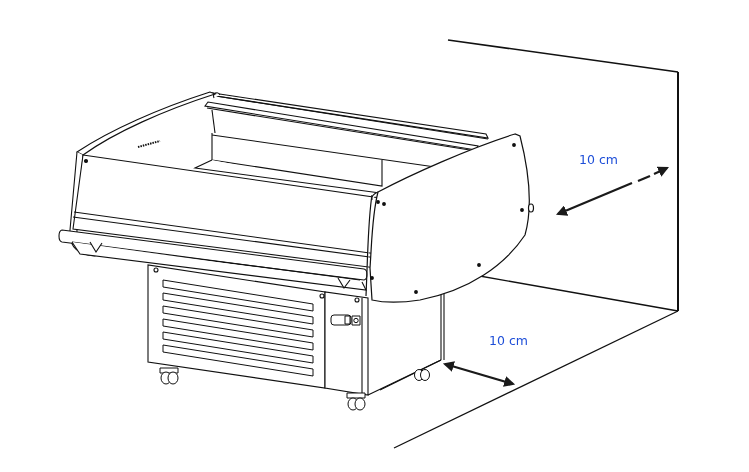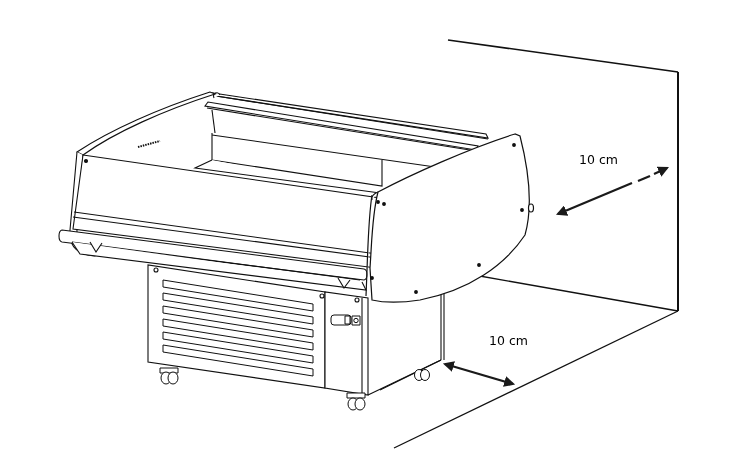--- a/index.html
+++ b/index.html
@@ -1,18 +1,18 @@
 <!DOCTYPE html>
 <html><head>
 <meta charset="utf-8">
 <style>
   html, body { margin: 0; padding: 0; background: #ffffff; }
   body { width: 749px; height: 472px; overflow: hidden; position: relative; font-family: "Liberation Sans", sans-serif; }
   #canvas { position: absolute; left: 0; top: 0; width: 749px; height: 472px; }
-  .lbl { position: absolute; font-family: "DejaVu Sans", sans-serif; font-size: 12.5px; color: #000000; white-space: nowrap; }
+  .lbl { position: absolute; font-family: "DejaVu Sans", sans-serif; font-size: 12.5px; color: #1d4ed8; white-space: nowrap; }
   svg line, svg path, svg polyline, svg polygon, svg rect, svg ellipse, svg circle { vector-effect: non-scaling-stroke; }
 </style>
 </head>
 <body>
 
 <div id="canvas">
 <svg width="749" height="472" viewBox="0 0 749 472" xmlns="http://www.w3.org/2000/svg">
   <defs>
     <marker id="ah" viewBox="0 0 10 10" refX="8" refY="5" markerWidth="5" markerHeight="5" orient="auto-start-reverse">
       <path d="M0,0 L10,5 L0,10 z" fill="#1a1a1a"></path>

